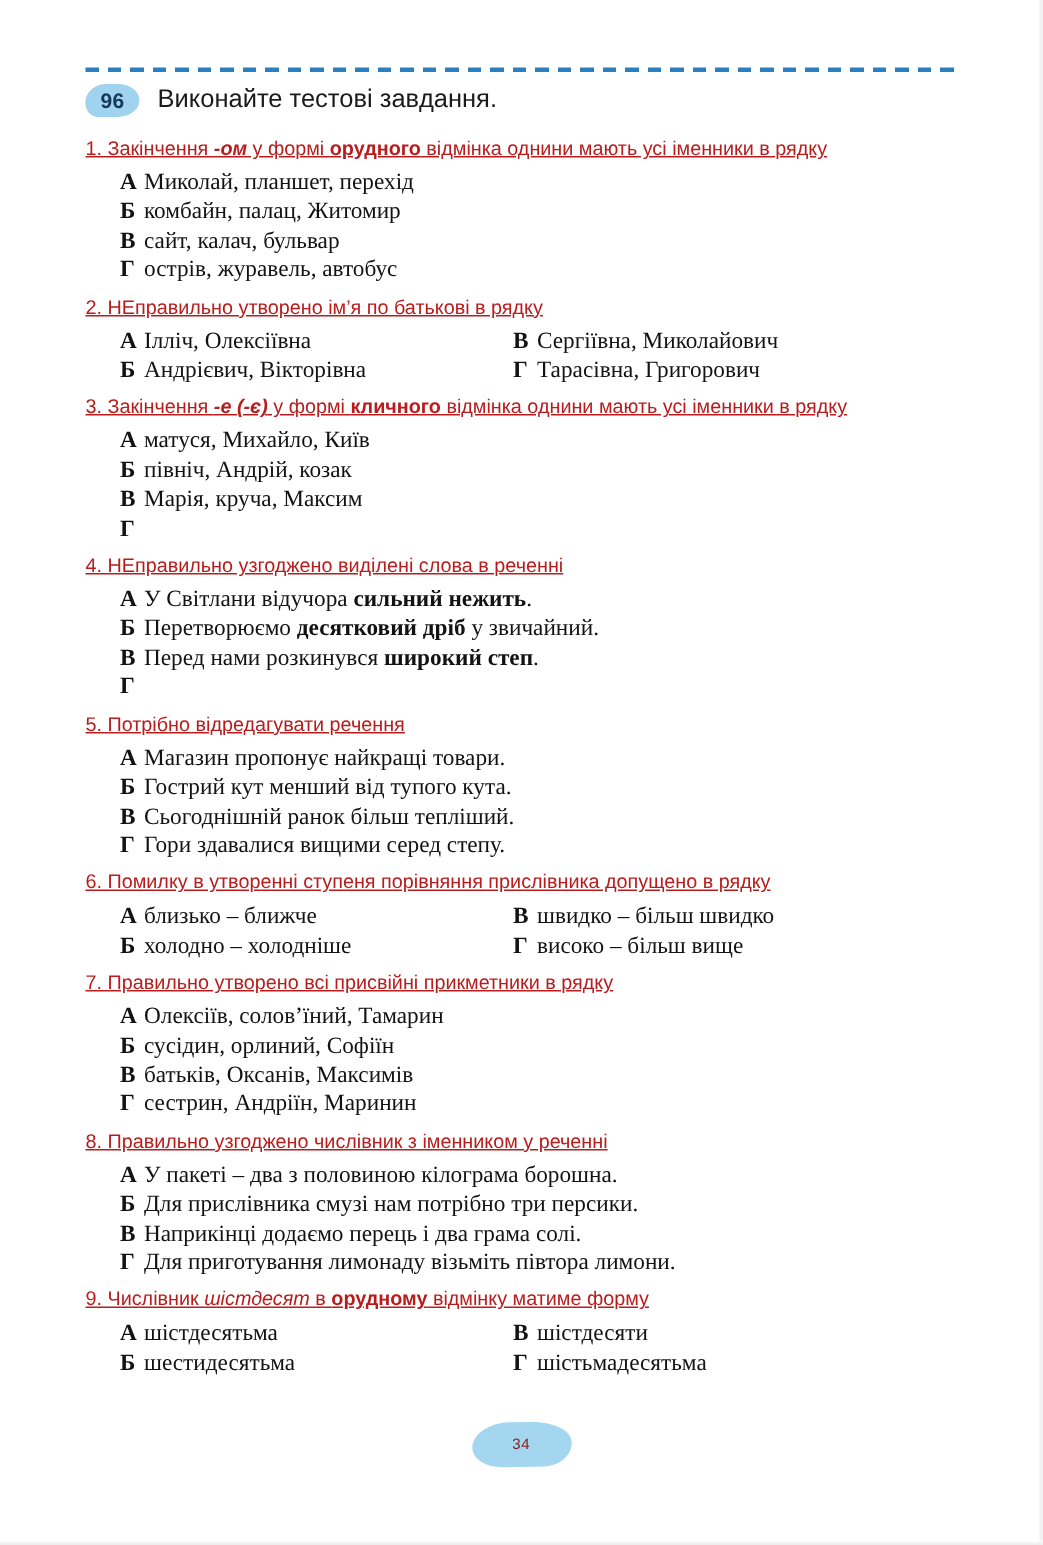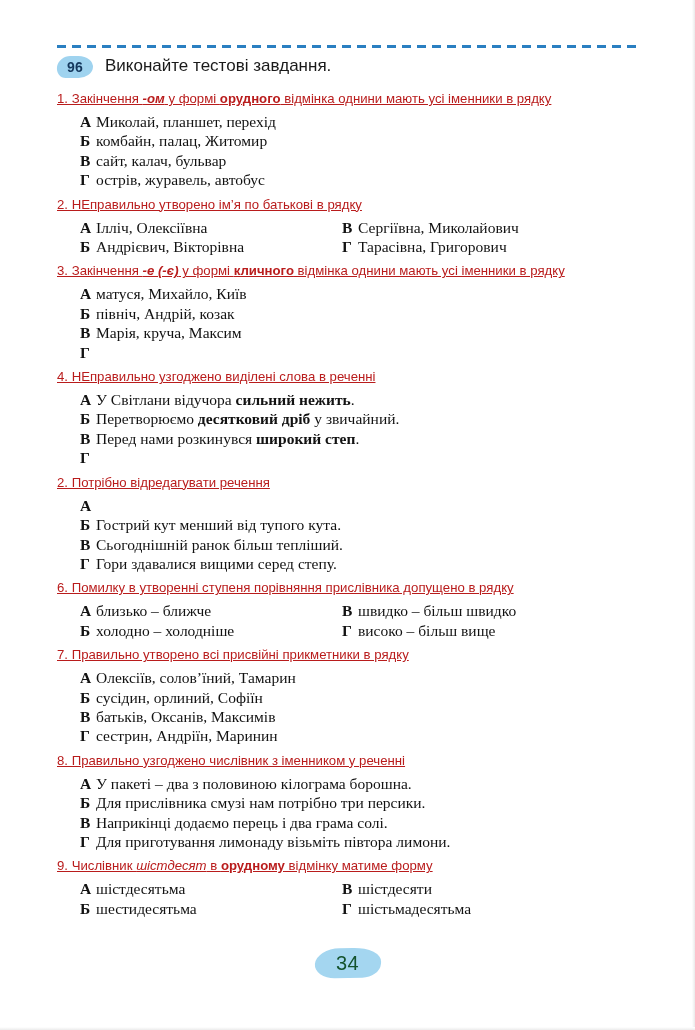--- a/index.html
+++ b/index.html
@@ -170,22 +170,22 @@
     position: absolute;
     inset: 0;
     background: #a4d6f0;
     border-radius: 24px 30px 18px 22px / 16px 15px 14px 15px;
     transform: skewX(-6deg) rotate(-1deg);
   }
   .pg-blob .num {
     position: relative;
     z-index: 2;
     font-family: "Liberation Sans", sans-serif;
-    font-size: 20px;
-    color: #14532d;
+    font-size: 10px;
+    color: #7f1d1d;
     letter-spacing: 0.4px;
   }
 </style>
 </head>
 <body>
 
 <div class="page">
 
   <div class="page-edge-right"></div>
   <div class="page-edge-bottom"></div>
@@ -281,24 +281,25 @@
           <div class="opt">
             <span class="letter">В</span>
             <span class="text">Перед нами розкинувся <b>широкий степ</b>.</span>
           </div>
           <div class="opt">
             <span class="letter">Г</span>
           </div>
         </div>
       </div>
       <div class="question">
-        <div class="q-stem">2. Потрібно відредагувати речення</div>
-        <div class="options">
-          <div class="opt">
-            <span class="letter">А</span>
+        <div class="q-stem">5. Потрібно відредагувати речення</div>
+        <div class="options">
+          <div class="opt">
+            <span class="letter">А</span>
+            <span class="text">Магазин пропонує найкращі товари.</span>
           </div>
           <div class="opt">
             <span class="letter">Б</span>
             <span class="text">Гострий кут менший від тупого кута.</span>
           </div>
           <div class="opt">
             <span class="letter">В</span>
             <span class="text">Сьогоднішній ранок більш тепліший.</span>
           </div>
           <div class="opt">

